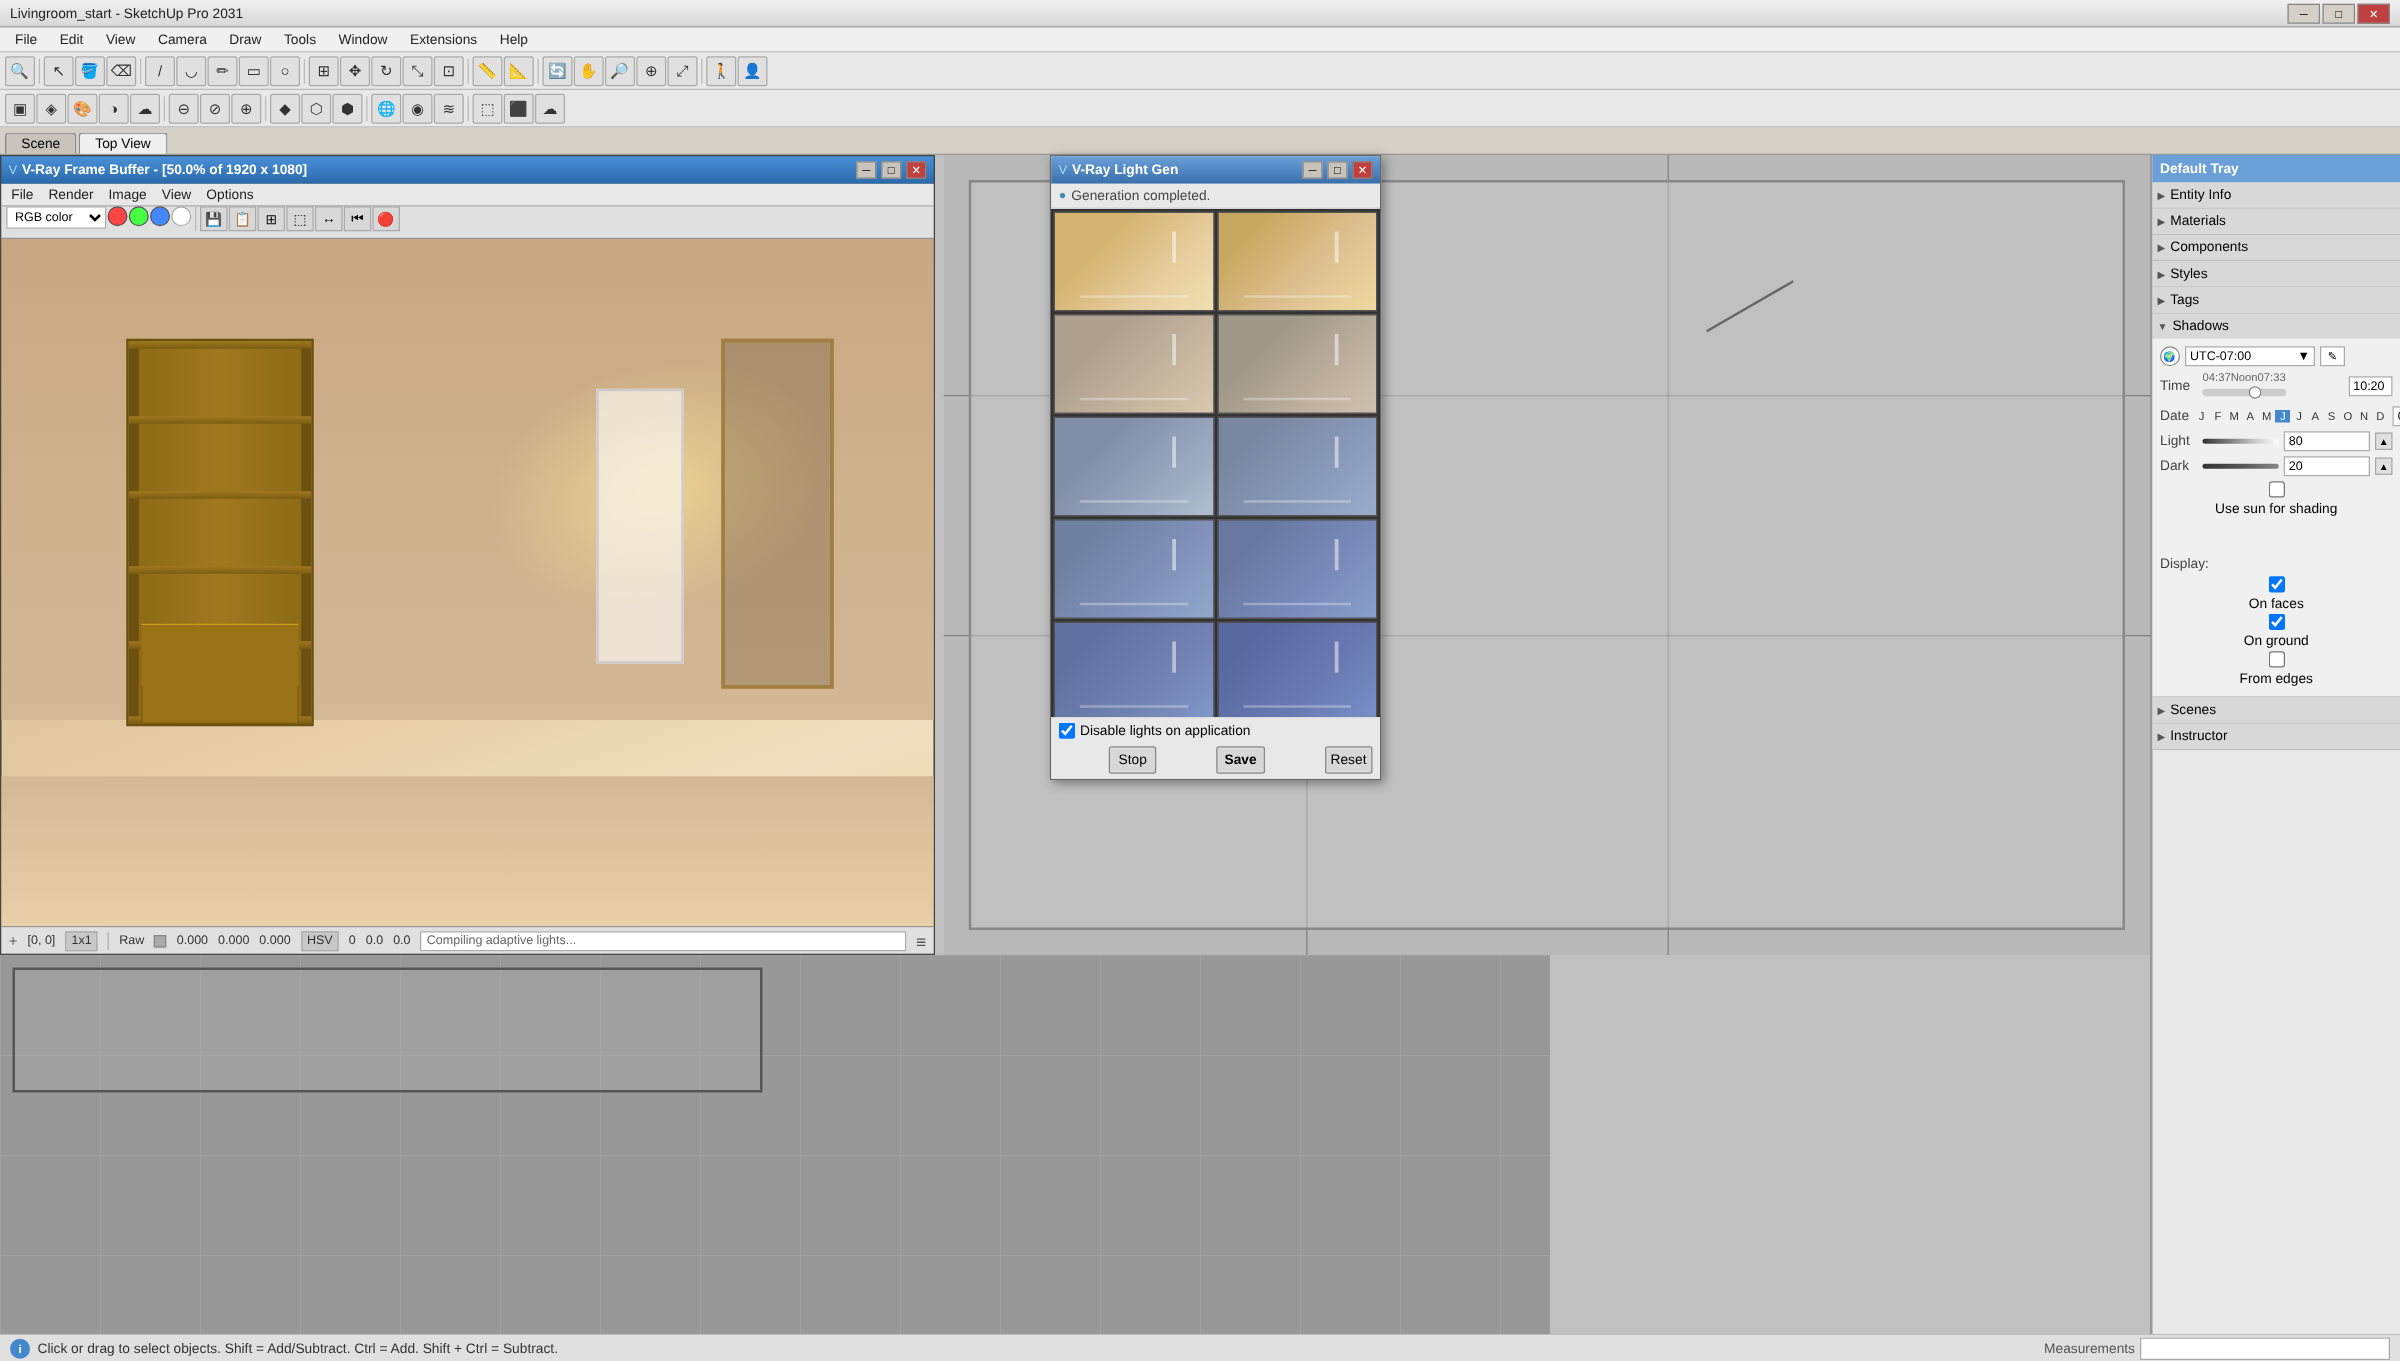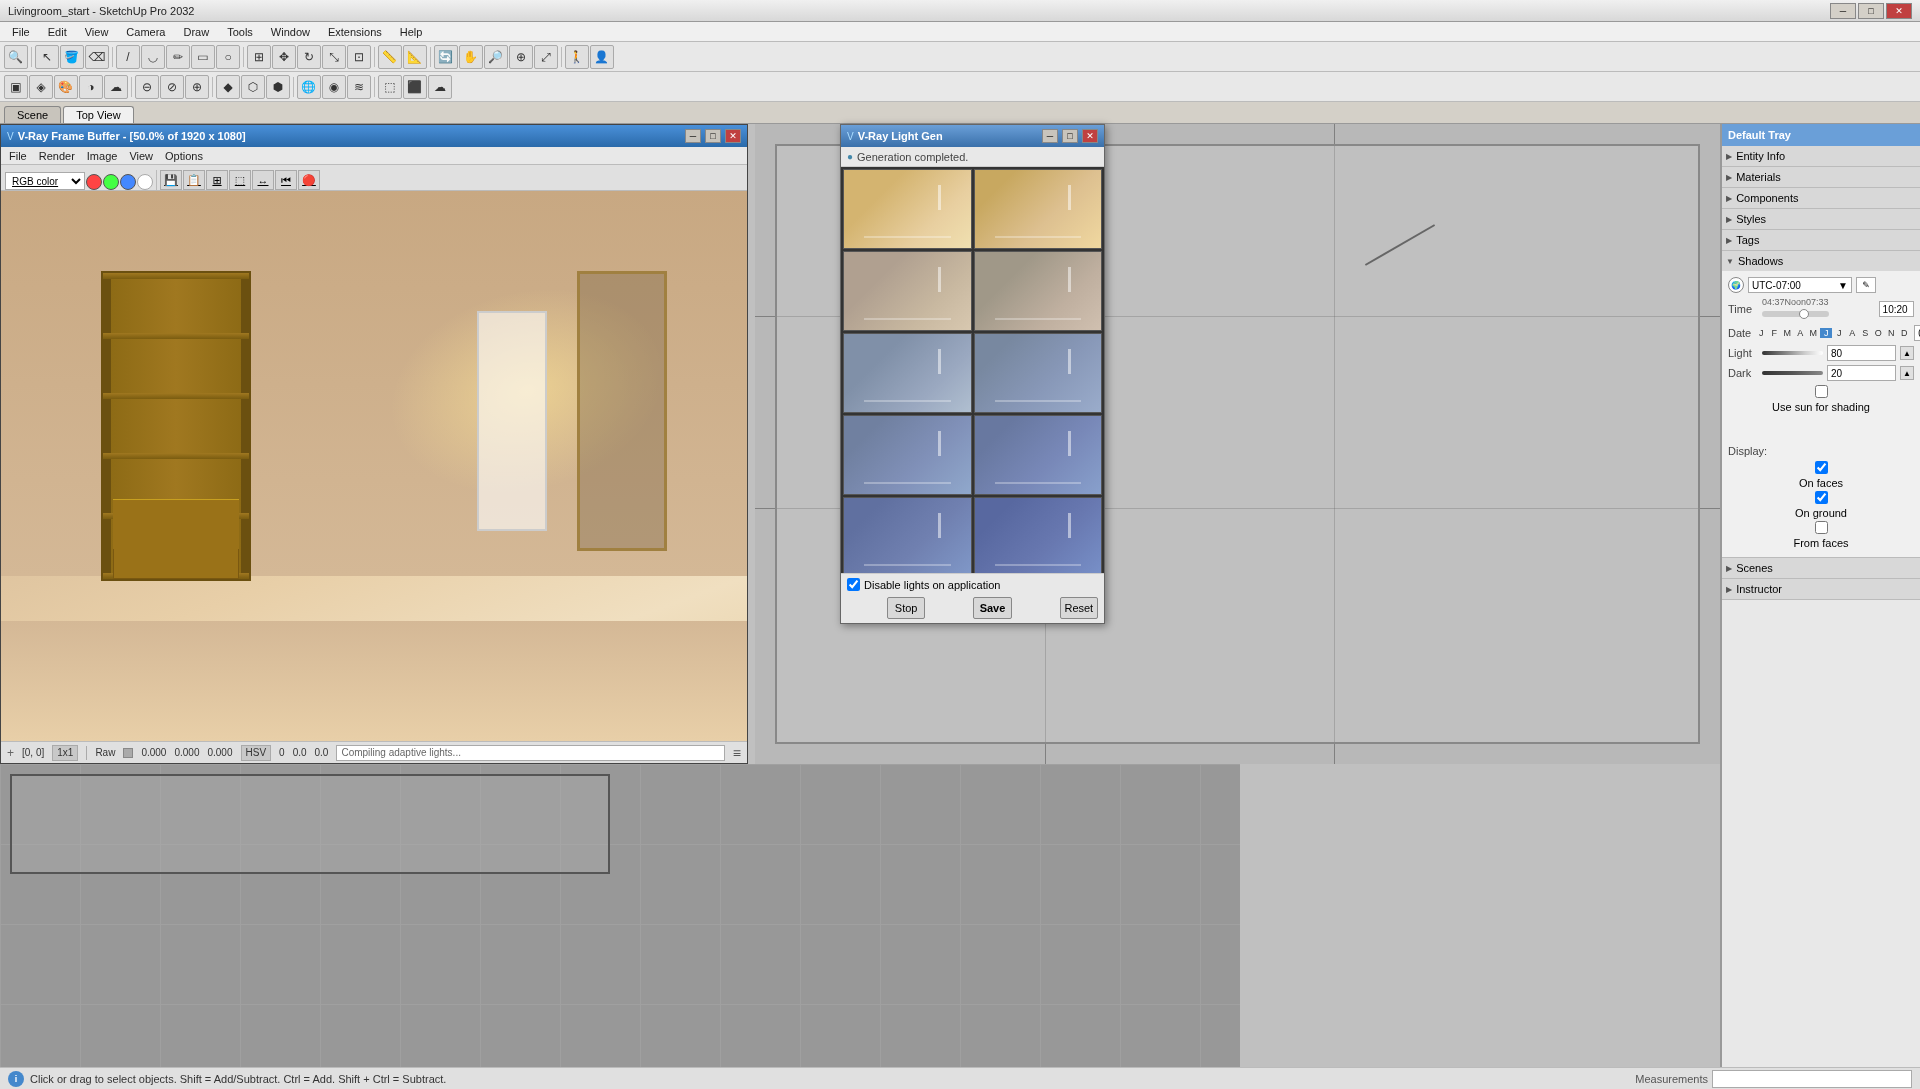--- a/index.html
+++ b/index.html
@@ -173,26 +173,25 @@
       color: #222;
       padding: 0 4px;
       cursor: pointer;
     }
 
     
     #fb-toolbar {
       height: 26px;
       background: #e0e0e0;
       display: flex;
-      align-items: flex-end;
+      align-items: flex-start;
       padding: 0 4px;
       gap: 1px;
       border-bottom: 1px solid #bbb;
       flex-shrink: 0;
-      text-decoration: underline;
     }
     .fb-tb-btn {
       width: 22px; height: 20px;
       background: #d8d8d8;
       border: 1px solid #aaa;
       display: flex; align-items: center; justify-content: center;
       font-size: 11px;
       cursor: pointer;
     }
     #color-select {
@@ -628,21 +627,21 @@
     #main-workspace {
       position: relative;
       width: 1920px;
       height: calc(1089px - 22px - 20px - 30px - 30px - 22px);
     }
   </style>
 </head>
 <body>
 
 <div id="title-bar">
-  <span id="title-text">Livingroom_start - SketchUp Pro 2032</span>
+  <span id="title-text">Livingroom_start - SketchUp Pro 2031</span>
   <div id="title-controls">
     <div class="title-btn">─</div>
     <div class="title-btn">□</div>
     <div class="title-btn" style="background:#c04040;color:white;">✕</div>
   </div>
 </div>
 
 <div id="menu-bar">
   <span class="menu-item">File</span>
   <span class="menu-item">Edit</span>
@@ -988,21 +987,21 @@
             <div class="chk-row">
               <input type="checkbox" checked="" style="">
               <span>On faces</span>
             </div>
             <div class="chk-row">
               <input type="checkbox" checked="" style="">
               <span>On ground</span>
             </div>
             <div class="chk-row">
               <input type="checkbox" style="">
-              <span>From faces</span>
+              <span>From edges</span>
             </div>
           </div>
         </div>
       </div>
     </div>
 
     <div class="tray-section">
       <div class="tray-section-header">
         <span class="tray-chevron">▶</span>
         <span>Scenes</span>

